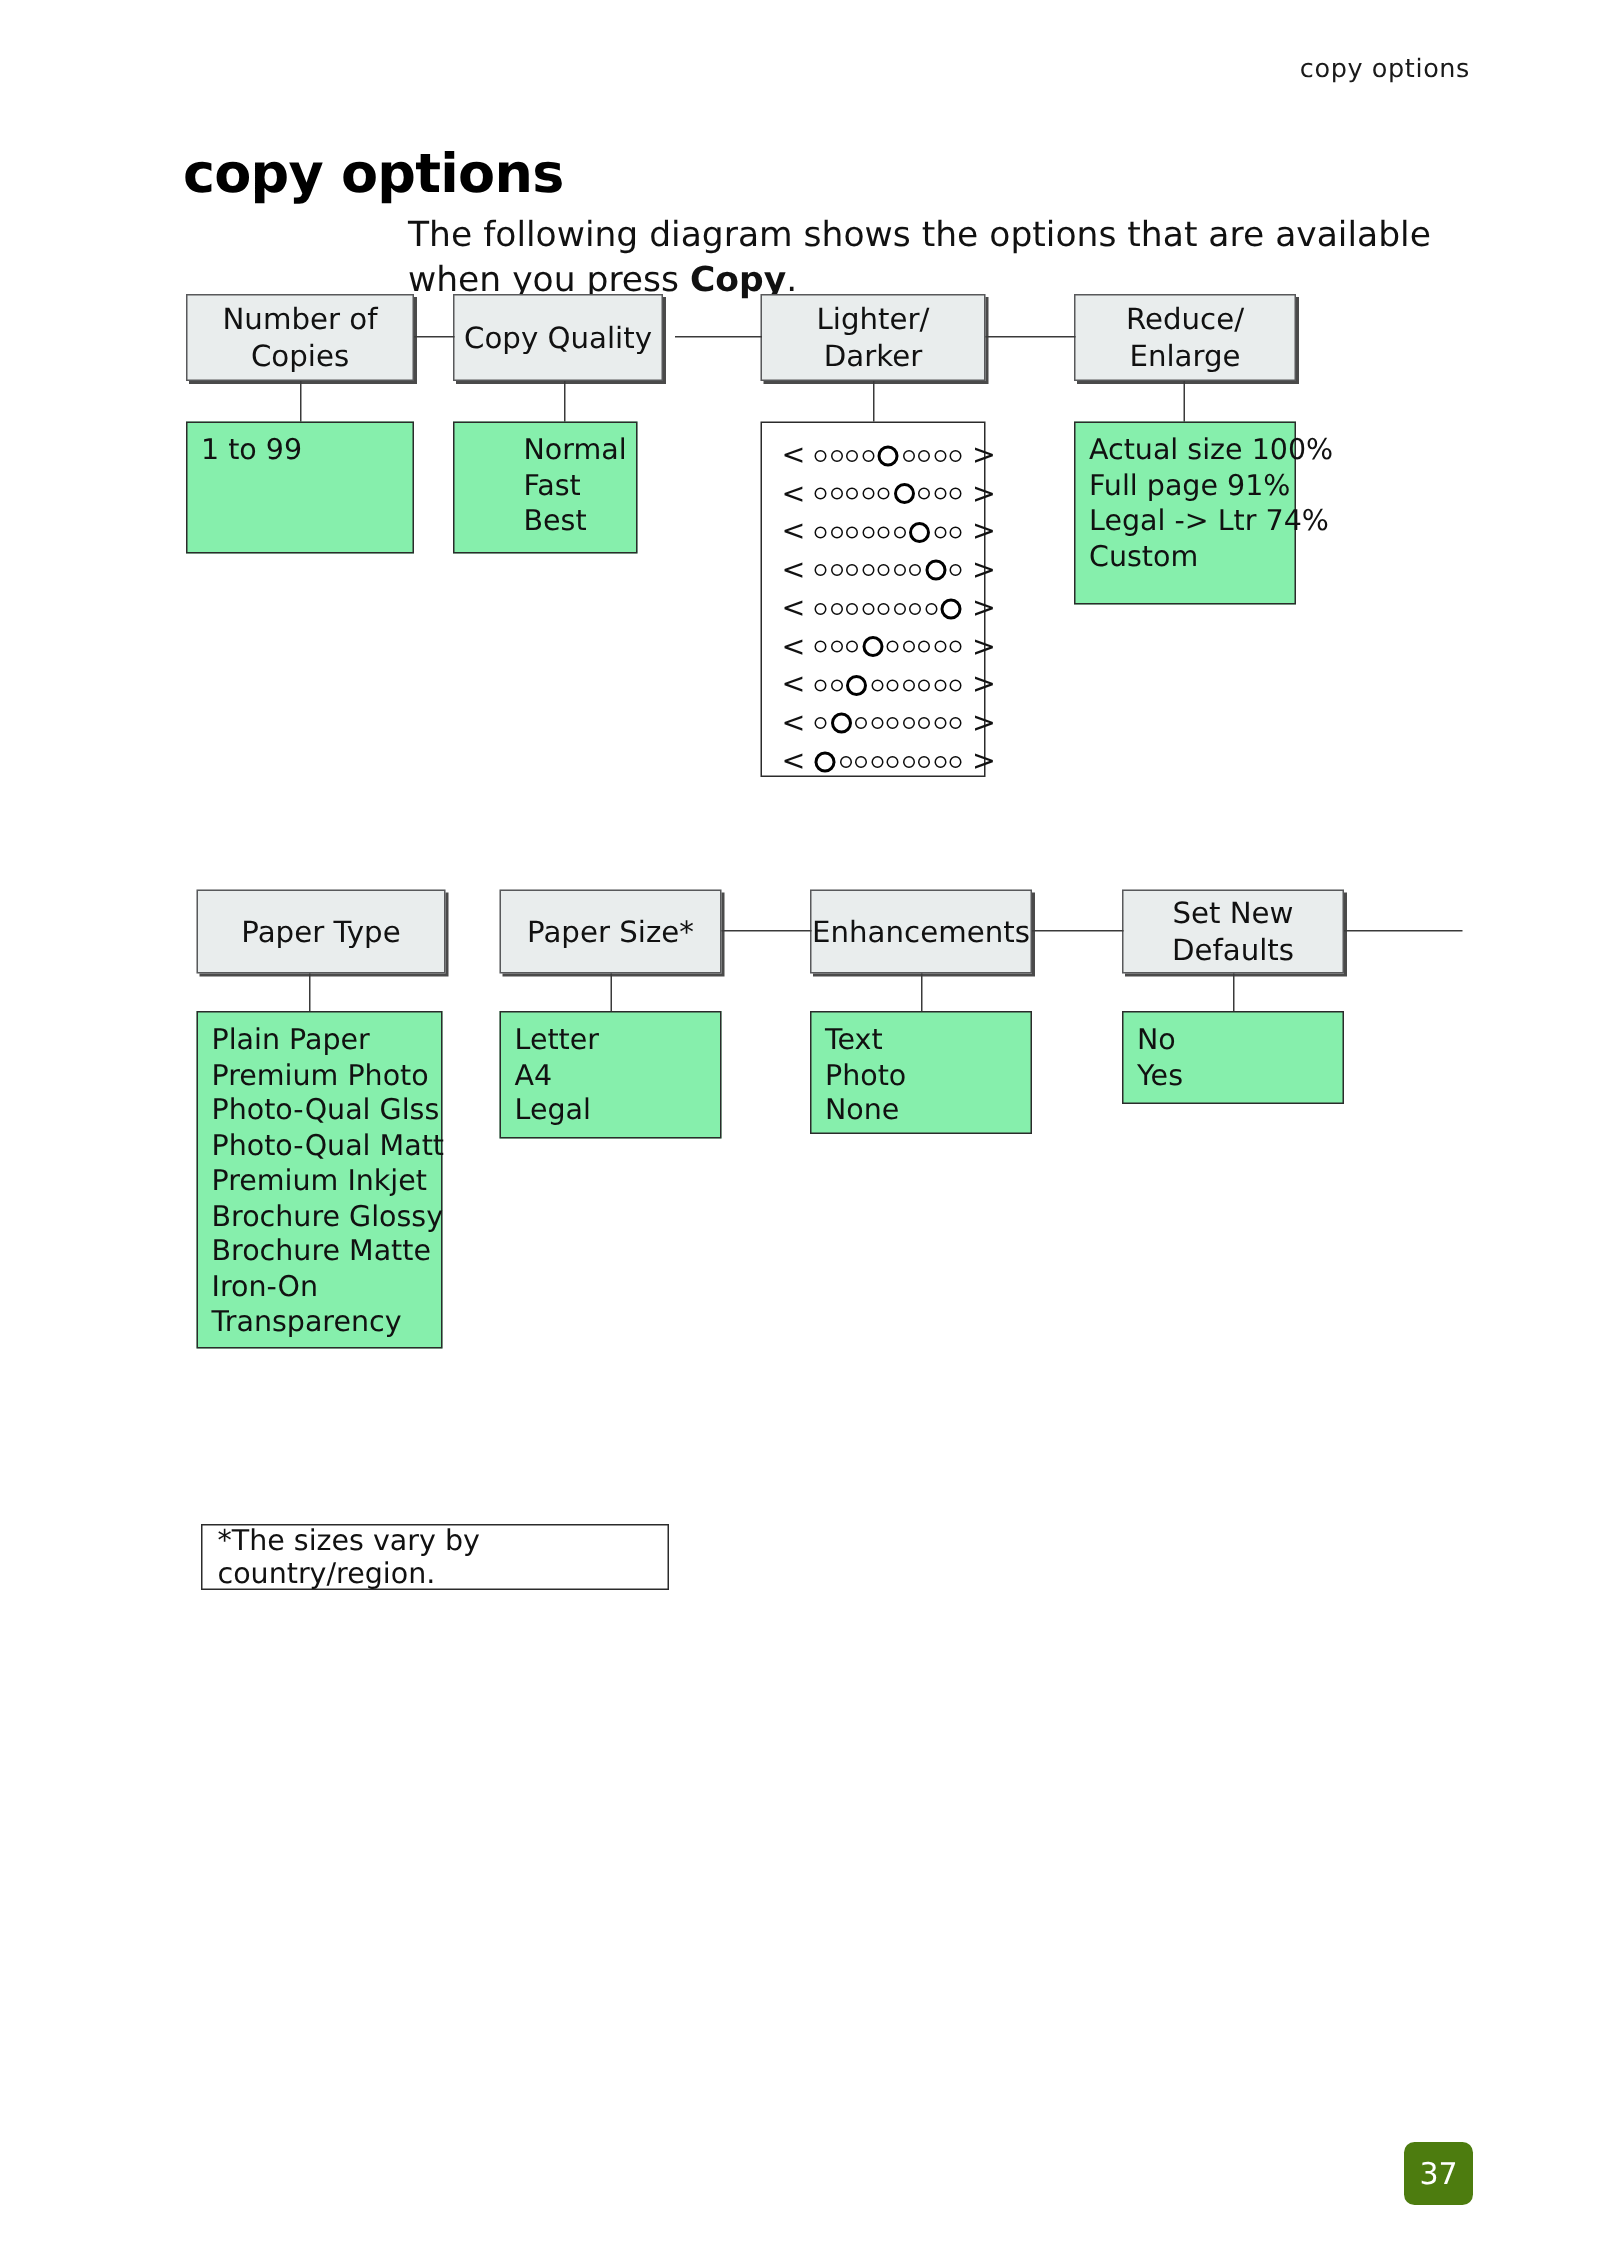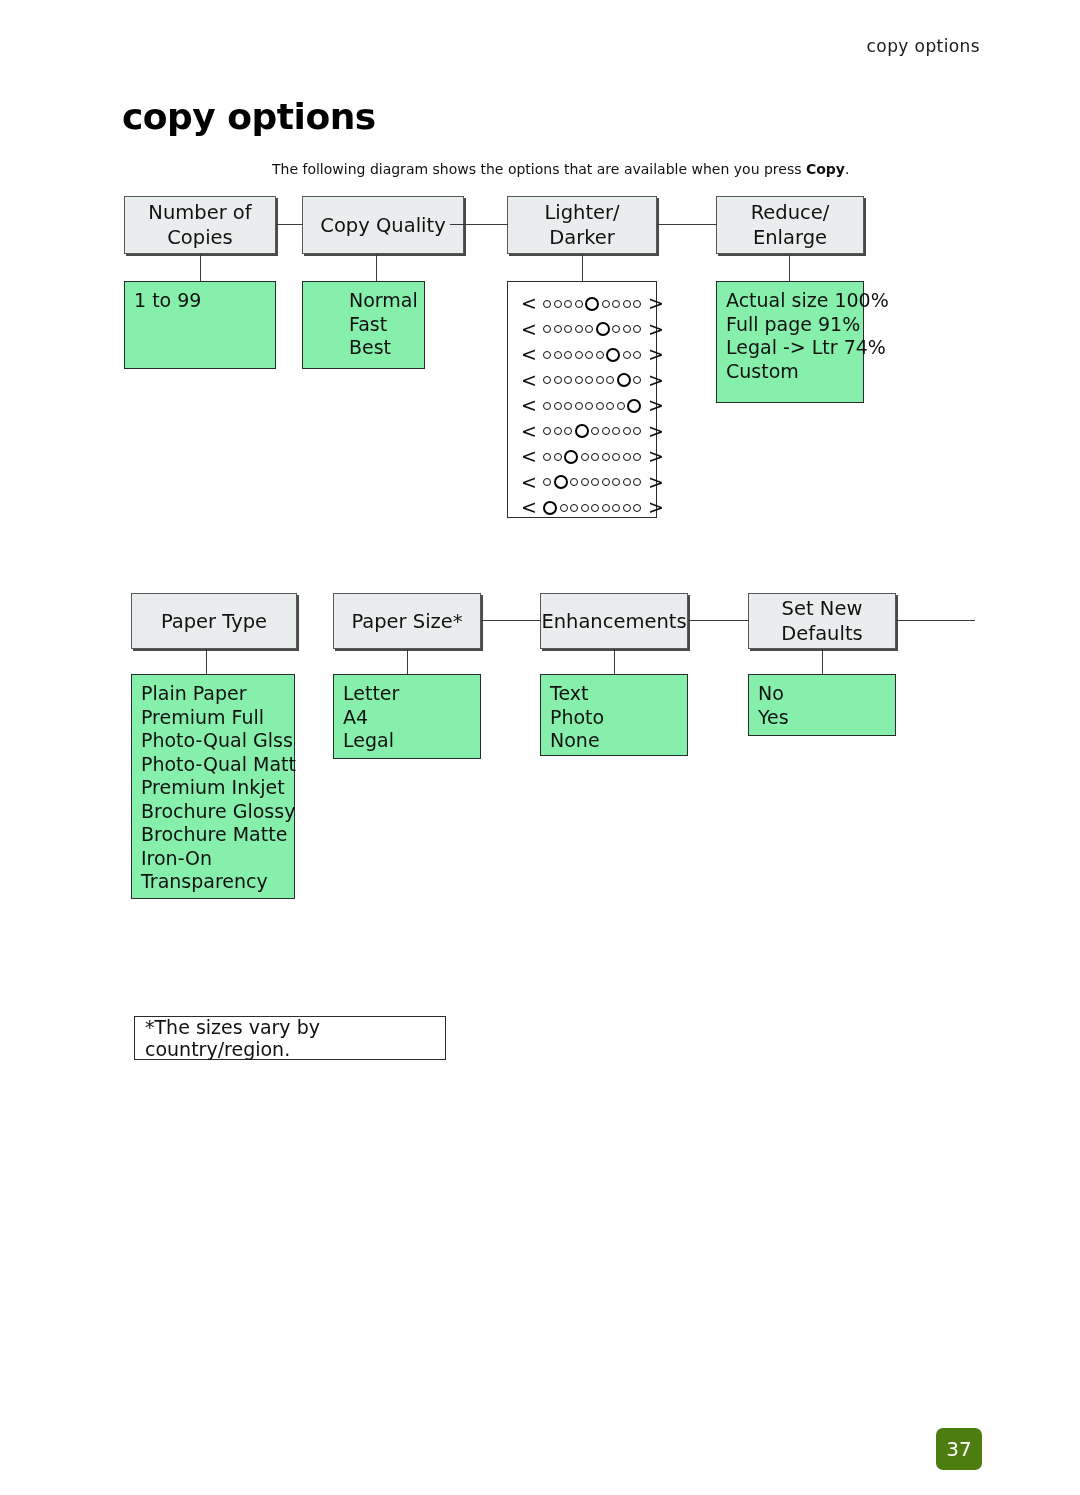--- a/index.html
+++ b/index.html
@@ -36,23 +36,23 @@
     font-weight: bold;
     letter-spacing: -0.5px;
     color: #000;
     font-family: "DejaVu Sans", sans-serif;
   }
 
   
   #intro {
     position: absolute;
     left: 272px;
-    top: 140px;
+    top: 119px;
     width: 700px;
-    font-size: 14px;
+    font-size: 23px;
     line-height: 30px;
     color: #111;
     font-family: "DejaVu Sans", sans-serif;
   }
   #intro .bold { font-weight: bold; }
 
   
   .hdr-box {
     position: absolute;
     background: #e9eded;
@@ -173,21 +173,21 @@
 <div id="running-header">copy options</div>
 
 <h1 id="page-title">copy options</h1>
 
 <p id="intro"><span>The following diagram shows the options that are available when you press </span><span class="bold">Copy</span><span>.</span></p>
 
 <div class="hdr-box" style="left:124px; top:196px; width:152px; height:58px;">
   <span class="hdr-text"><span>Number of</span><br><span>Copies</span></span>
 </div>
 
-<div class="hdr-box" style="left:302px; top:196px; width:162px; height:58px;">
+<div class="hdr-box" style="left:302px; top:196px; width:140px; height:58px;">
   <span class="hdr-text">Copy Quality</span>
 </div>
 
 <div class="hdr-box" style="left:507px; top:196px; width:150px; height:58px;">
   <span class="hdr-text"><span>Lighter/</span><br><span>Darker</span></span>
 </div>
 
 <div class="hdr-box" style="left:716px; top:196px; width:148px; height:58px;">
   <span class="hdr-text"><span>Reduce/</span><br><span>Enlarge</span></span>
 </div>
@@ -376,21 +376,21 @@
 <div class="conn-h" style="left:688px; top:620px; width:61px;"></div>
 <div class="conn-h" style="left:896px; top:620px; width:79px;"></div>
 
 <div class="conn-v" style="left:206px; top:649px; height:29px;"></div>
 <div class="conn-v" style="left:407px; top:649px; height:29px;"></div>
 <div class="conn-v" style="left:614px; top:649px; height:29px;"></div>
 <div class="conn-v" style="left:822px; top:649px; height:29px;"></div>
 
 <div class="detail-box" style="left:131px; top:674px; width:164px; height:225px;">
   <span class="line">Plain Paper</span>
-  <span class="line">Premium Full</span>
+  <span class="line">Premium Photo</span>
   <span class="line">Photo-Qual Glss</span>
   <span class="line">Photo-Qual Matt</span>
   <span class="line">Premium Inkjet</span>
   <span class="line">Brochure Glossy</span>
   <span class="line">Brochure Matte</span>
   <span class="line">Iron-On</span>
   <span class="line">Transparency</span>
 </div>
 
 <div class="detail-box" style="left:333px; top:674px; width:148px; height:85px;">

